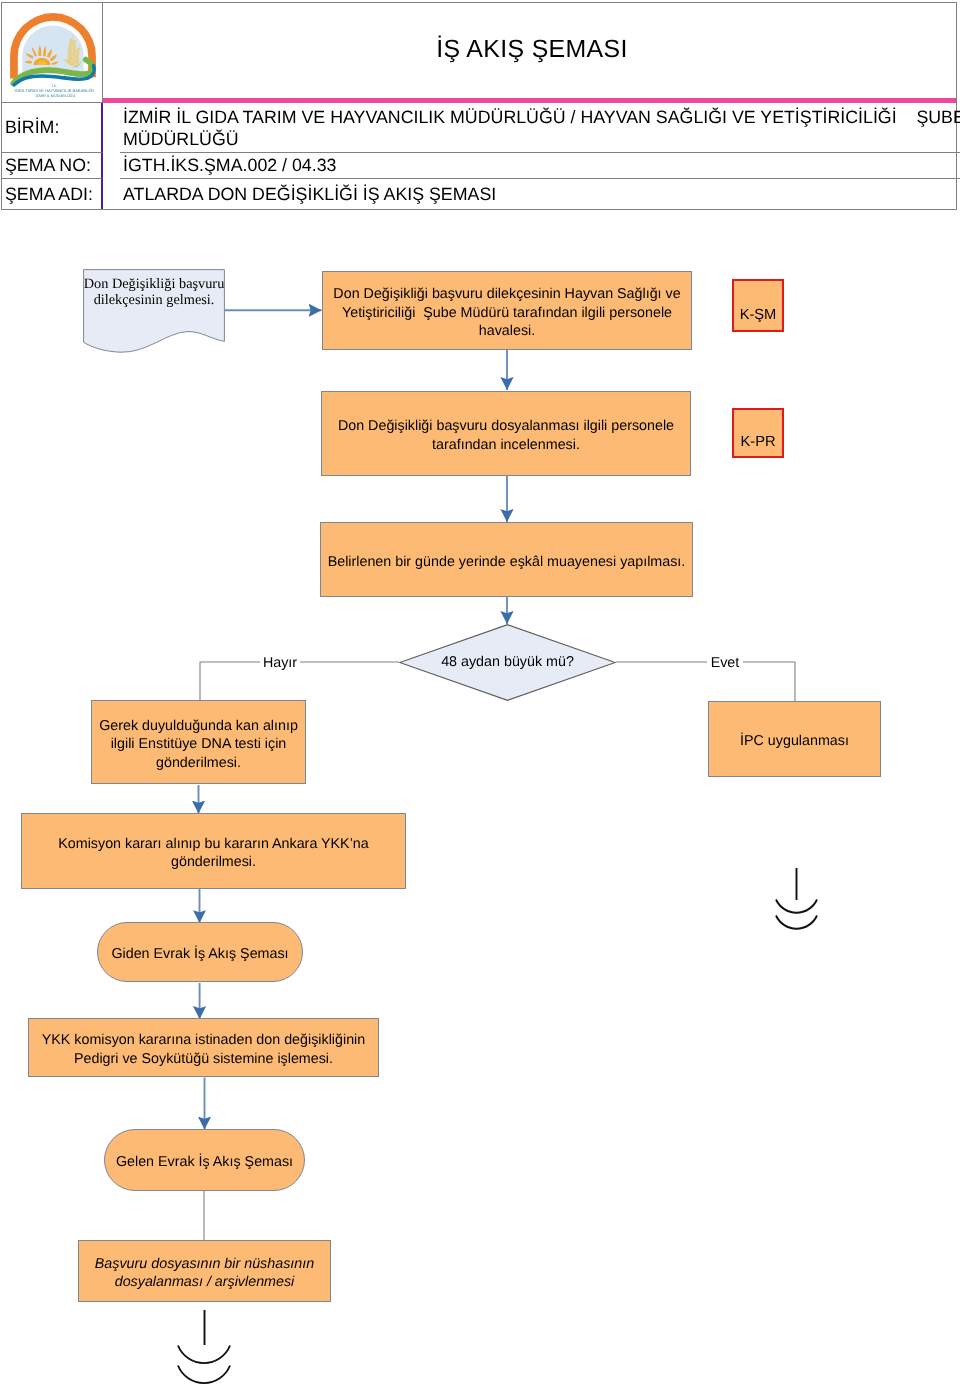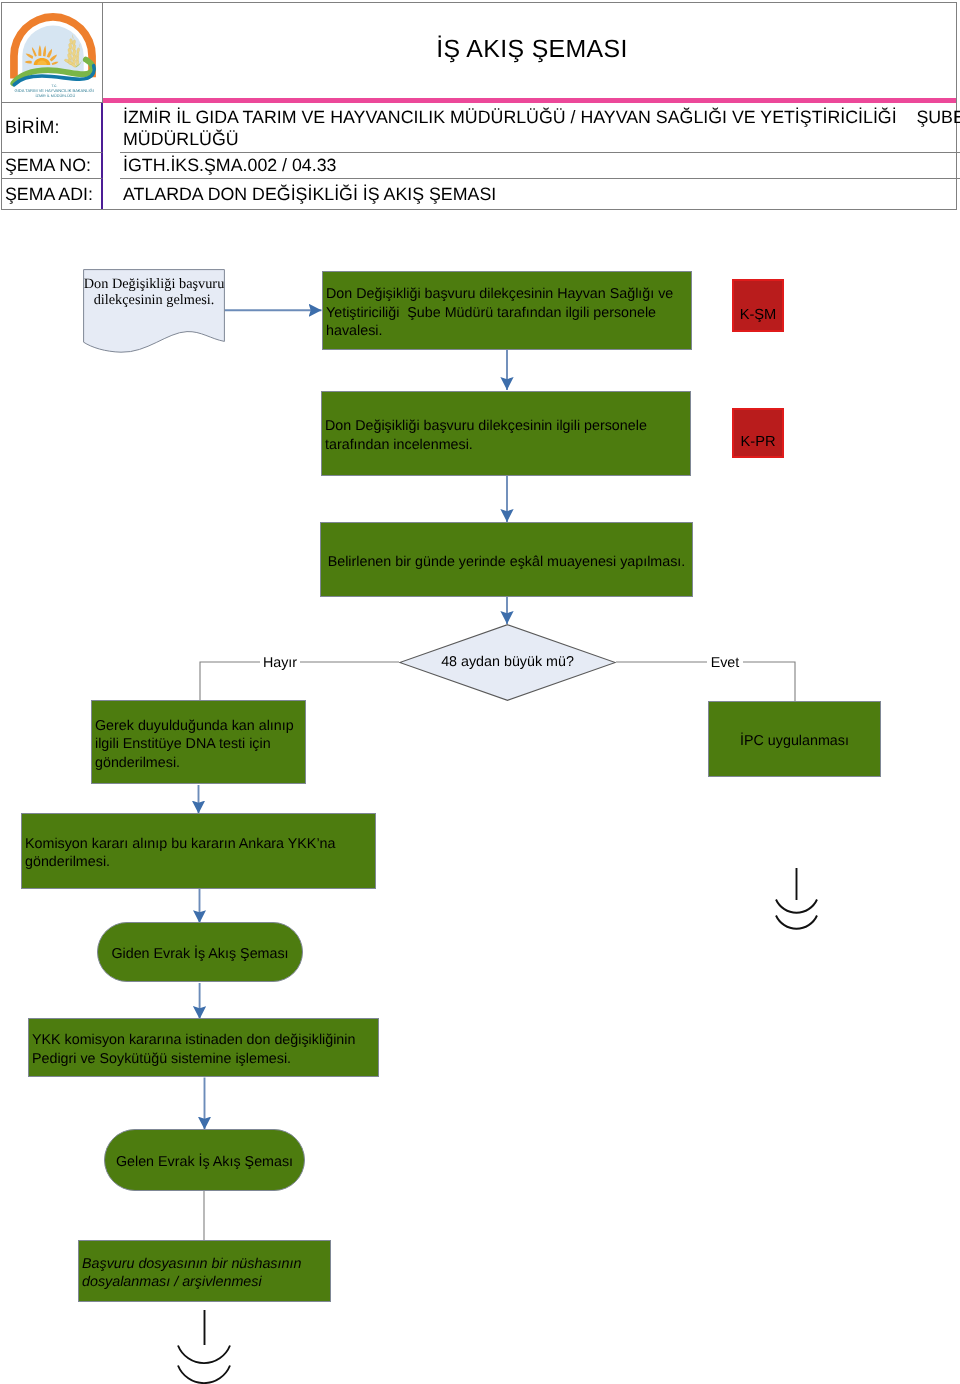--- a/index.html
+++ b/index.html
@@ -26,24 +26,24 @@
   .hdr-l{left:0;width:101px;border-right:2px solid #4c1d95;font-size:17.8px;
        display:flex;align-items:center;padding-left:3px;}
   .hdr-v{left:101px;width:853px;font-size:17.8px;display:flex;align-items:center;padding-left:3px;margin-left:17px;}
   .r1{top:100px;height:50px;border-bottom:1px solid #808080;}
   .r2{top:150px;height:26px;border-bottom:1px solid #808080;}
   .r3{top:176px;height:30px;}
   .hdr-v.r1{align-items:flex-start;padding-top:3px;line-height:22px;}
 
   
   #connectors{position:absolute;left:0;top:0;width:960px;height:1384px;overflow:visible;}
-  .node{position:absolute;box-sizing:border-box;background:#4d7c0f;
+  .node{position:absolute;box-sizing:border-box;background:#fdba74;
         border:1px solid #7f8795;display:flex;align-items:center;justify-content:center;
-        font-size:14.3px;line-height:18.5px;padding:4.5px 3px 0;}
-  .tag{position:absolute;box-sizing:border-box;background:#b91c1c;border:2.5px solid #e01b1b;
+        text-align:center;font-size:14.3px;line-height:18.5px;padding:4.5px 3px 0;}
+  .tag{position:absolute;box-sizing:border-box;background:#fdba74;border:2.5px solid #e01b1b;
        display:flex;align-items:center;justify-content:center;font-size:14.7px;padding-top:18px;}
   .pill{border-radius:40px;}
   .edgelabel{position:absolute;background:#fff;font-size:14.3px;line-height:16px;
              text-align:center;padding:0 1px;}
   .docshape{position:absolute;}
   .docshape .dtext{position:absolute;left:0;top:0;width:100%;text-align:center;
        font-size:14.3px;line-height:16.4px;}
 </style>
 </head>
 <body>
@@ -161,39 +161,39 @@
     <svg viewBox="0 0 142 85" style="width:142px;height:85px;display:block;">
       <path d="M0.6,0.6 L141.4,0.6 L141.4,72.4 C128,70.0 118,62.0 104,62.6
                C84,63.4 64,84.0 38,83.2 C22,82.7 9,78.6 0.6,73.2 Z" fill="#e6ebf5" stroke="#7f8795" stroke-width="1.0"></path>
     </svg>
     <div class="dtext" style="top:7px;">Don Değişikliği başvuru dilekçesinin gelmesi.</div>
   </div>
 
   <div class="node" style="left:322px;top:271px;width:370px;height:79px;">Don Değişikliği başvuru dilekçesinin Hayvan Sağlığı ve Yetiştiriciliği&nbsp; Şube Müdürü tarafından ilgili personele havalesi.</div>
   <div class="tag" style="left:732px;top:279px;width:52px;height:53px;">K-ŞM</div>
 
-  <div class="node" style="left:321px;top:391px;width:370px;height:85px;">Don Değişikliği başvuru dilekçesinin ilgili personele tarafından incelenmesi.</div>
+  <div class="node" style="left:321px;top:391px;width:370px;height:85px;">Don Değişikliği başvuru dosyalanması ilgili personele tarafından incelenmesi.</div>
   <div class="tag" style="left:732px;top:408px;width:52px;height:50px;">K-PR</div>
 
   <div class="node" style="left:320px;top:522px;width:373px;height:75px;">Belirlenen bir günde yerinde eşkâl muayenesi yapılması.</div>
 
   <div class="docshape" style="left:399px;top:624px;width:217px;height:77px;">
     <svg viewBox="0 0 217 77" style="width:217px;height:77px;display:block;">
       <path d="M108.5,0.7 L216.3,38.5 L108.5,76.3 L0.7,38.5 Z" fill="#e6ebf5" stroke="#595959" stroke-width="1.1"></path>
     </svg>
     <div class="dtext" style="top:29.5px;">48 aydan büyük mü?</div>
   </div>
 
   <div class="edgelabel" style="left:260px;top:655px;width:38px;">Hayır</div>
   <div class="edgelabel" style="left:707px;top:655px;width:34px;">Evet</div>
 
   <div class="node" style="left:91px;top:700px;width:215px;height:84px;">Gerek duyulduğunda kan alınıp ilgili Enstitüye DNA testi için gönderilmesi.</div>
   <div class="node" style="left:708px;top:701px;width:173px;height:76px;">İPC uygulanması</div>
 
-  <div class="node" style="left:21px;top:813px;width:355px;height:76px;">Komisyon kararı alınıp bu kararın Ankara YKK’na gönderilmesi.</div>
+  <div class="node" style="left:21px;top:813px;width:385px;height:76px;">Komisyon kararı alınıp bu kararın Ankara YKK’na gönderilmesi.</div>
 
   <div class="node" style="left:28px;top:1018px;width:351px;height:59px;">YKK komisyon kararına istinaden don değişikliğinin Pedigri ve Soykütüğü sistemine işlemesi.</div>
 
   <div class="node pill" style="left:97px;top:922px;width:206px;height:60px;">Giden Evrak İş Akış Şeması</div>
 
   <div class="node pill" style="left:104px;top:1129px;width:201px;height:62px;">Gelen Evrak İş Akış Şeması</div>
 
   <div class="node" style="left:78px;top:1240px;width:253px;height:62px;font-style:italic;">Başvuru dosyasının bir nüshasının dosyalanması / arşivlenmesi</div>
 
 </div>

